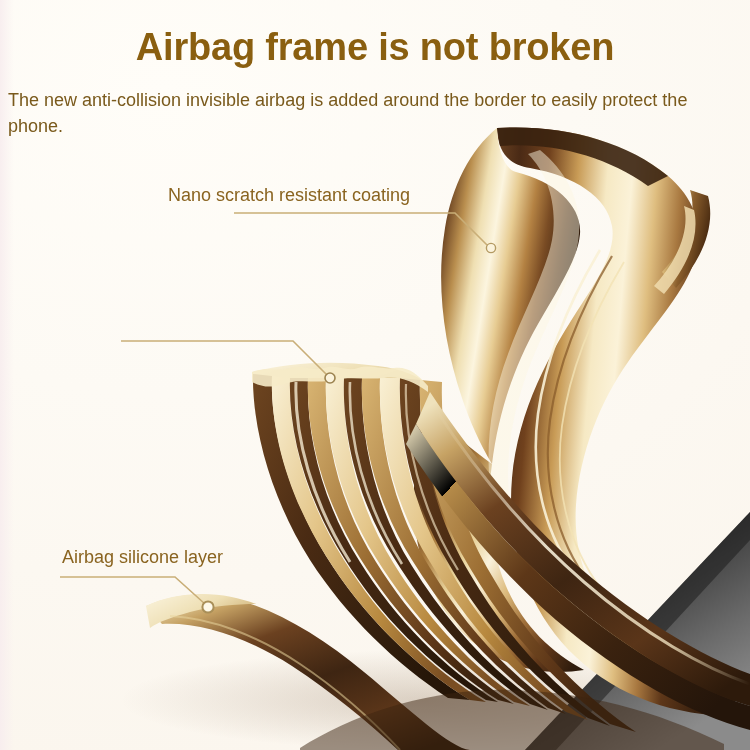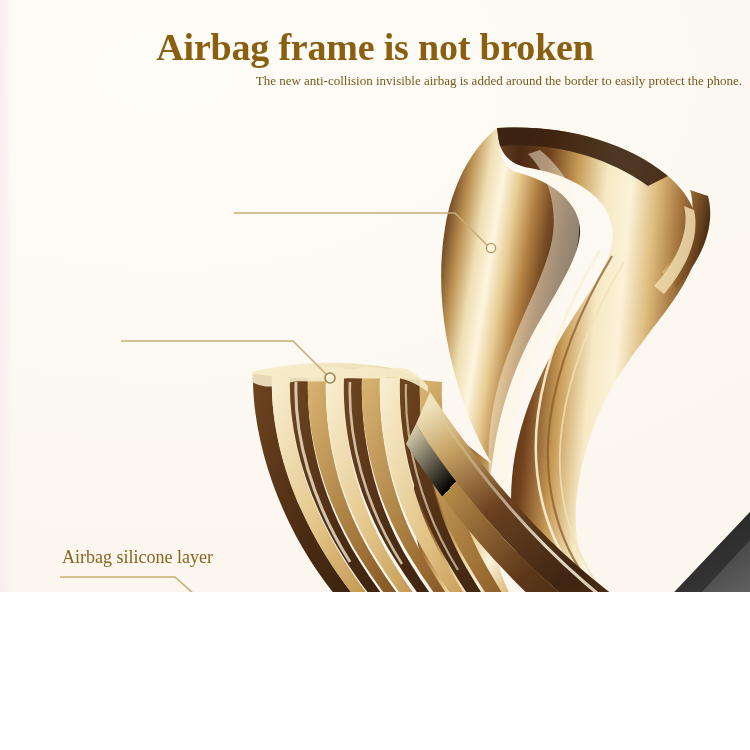--- a/index.html
+++ b/index.html
@@ -4,24 +4,24 @@
 <title>Airbag frame is not broken</title>
 <style>
   html, body {
     margin: 0;
     padding: 0;
     background: #ffffff;
   }
   #poster {
     position: relative;
     width: 750px;
-    height: 592px;
+    height: 750px;
     overflow: hidden;
     background: #5eead4;
-    font-family: Liberation Serif, serif;
+    font-family: Liberation Sans, sans-serif;
     -webkit-font-smoothing: antialiased;
   }
   
   .bg-wash {
     position: absolute;
     inset: 0;
     background:
       radial-gradient(120% 90% at 22% 12%, #fffdf8 0%, #fdfaf4 45%, #fbf6ee 100%),
       linear-gradient(90deg, #fdf9f6 0%, #fefcf7 18%, #fdfaf4 100%);
   }
@@ -39,24 +39,24 @@
     width: 750px;
     text-align: center;
     font-size: 38px;
     font-weight: bold;
     letter-spacing: -0.2px;
     color: #8a5f10;
     line-height: 1.12;
   }
   .subhead {
     position: absolute;
-    left: 8px; top: 72px;
+    left: 8px; top: 88px;
     width: 734px;
-    text-align: right;
-    font-size: 13px;
+    text-align: left;
+    font-size: 18px;
     font-weight: normal;
     color: #7a5a1c;
     line-height: 1.42;
   }
 
   
   .callout-label {
     position: absolute;
     font-size: 18px;
     color: #8a6420;
@@ -334,15 +334,16 @@
     </g>
 
     <circle cx="491" cy="248" r="4.6" fill="#FBF3DC" stroke="#B49A62" stroke-width="1.4"></circle>
     <circle cx="330" cy="378" r="5.0" fill="#FBF3DC" stroke="#9C8350" stroke-width="1.6"></circle>
     <circle cx="208" cy="607" r="5.6" fill="#FDF8E8" stroke="#A98F58" stroke-width="2.0"></circle>
   </svg>
 
   <div class="headline">Airbag frame is not broken</div>
   <div class="subhead">The new anti-collision invisible airbag is added around the border to easily protect the phone.</div>
 
+  <div class="callout-label" id="label-nano">Nano scratch resistant coating</div>
   <div class="callout-label" id="label-elast">Airbag silicone layer</div>
 
 </div>
 
 </body></html>

